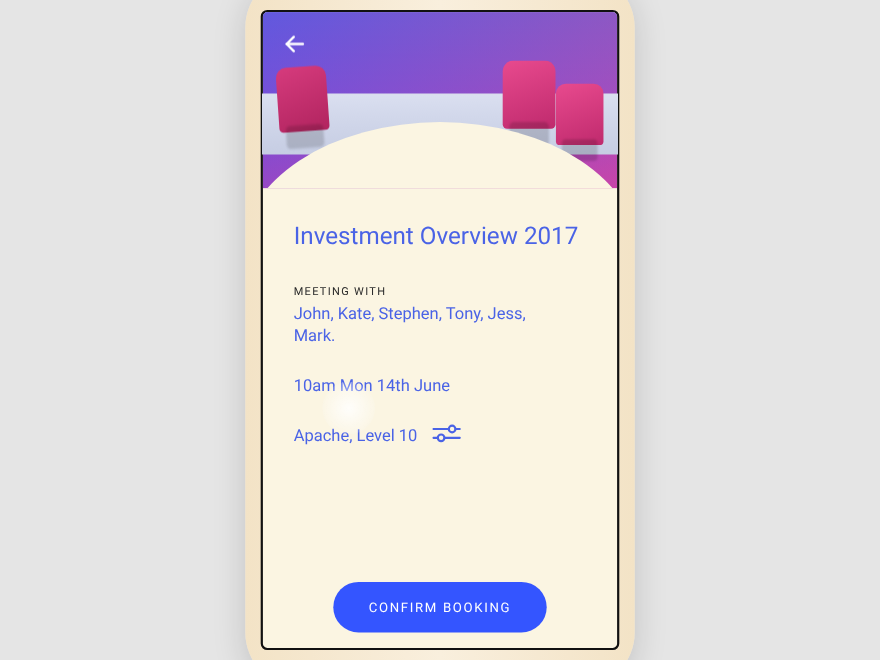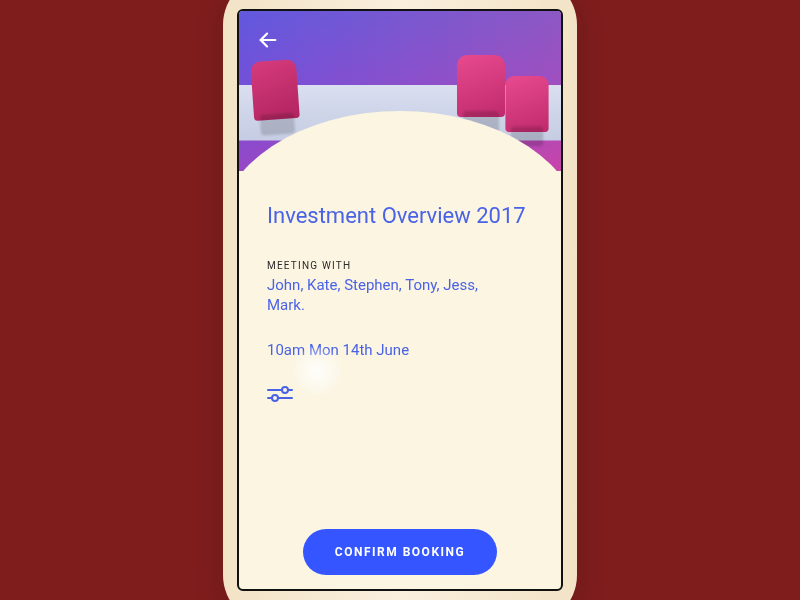--- a/index.html
+++ b/index.html
@@ -6,21 +6,21 @@
     margin: 0;
     padding: 0;
     width: 800px;
     height: 600px;
     overflow: hidden;
     font-family: -apple-system, BlinkMacSystemFont, "Segoe UI", Roboto, "Helvetica Neue", Arial, sans-serif;
   }
   .stage {
     width: 800px;
     height: 600px;
-    background: #7f1d1d;
+    background: #e5e5e5;
     position: relative;
   }
   .phone-frame {
     position: absolute;
     left: 223px;
     top: -25px;
     width: 354px;
     height: 650px;
     background: linear-gradient(90deg,#f3e3c6,#f9efdd,#f3e3c6);
     border-radius: 50px;
@@ -101,21 +101,21 @@
   .confirm-wrap {
     position: absolute;
     left: 0; right: 0; bottom: 14px;
     display: flex; justify-content: center;
   }
   .confirm-btn {
     background: #3455ff;
     color: #fff;
     font-size: 12px;
     letter-spacing: 1.5px;
-    font-weight: 700;
+    font-weight: 400;
     padding: 16px 32px;
     border-radius: 999px;
     cursor: pointer;
   }
   .tap-highlight {
     position: absolute;
     width: 48px; height: 48px;
     border-radius: 50%;
     background: radial-gradient(circle, rgba(255,255,255,.85), rgba(255,255,255,.15) 70%, rgba(255,255,255,0));
     pointer-events: none;
@@ -145,20 +145,21 @@
 
       <div class="content">
         <div class="title">Investment Overview 2017</div>
 
         <div class="section-label">MEETING WITH</div>
         <div class="section-value">John, Kate, Stephen, Tony, Jess, Mark.</div>
 
         <div class="section-value">10am Mon 14th June</div>
 
         <div class="row-in">
+          <div class="section-value" style="margin-bottom:0">Apache, Level 10</div>
           <div class="settings-icon">
             <svg width="26" height="20" viewBox="0 0 26 20" fill="none" stroke="currentColor" stroke-width="2" stroke-linecap="round">
               <line x1="1" y1="6" x2="25" y2="6"></line>
               <circle cx="18" cy="6" r="3" fill="#fbf5e2"></circle>
               <line x1="1" y1="14" x2="25" y2="14"></line>
               <circle cx="8" cy="14" r="3" fill="#fbf5e2"></circle>
             </svg>
           </div>
         </div>
 

